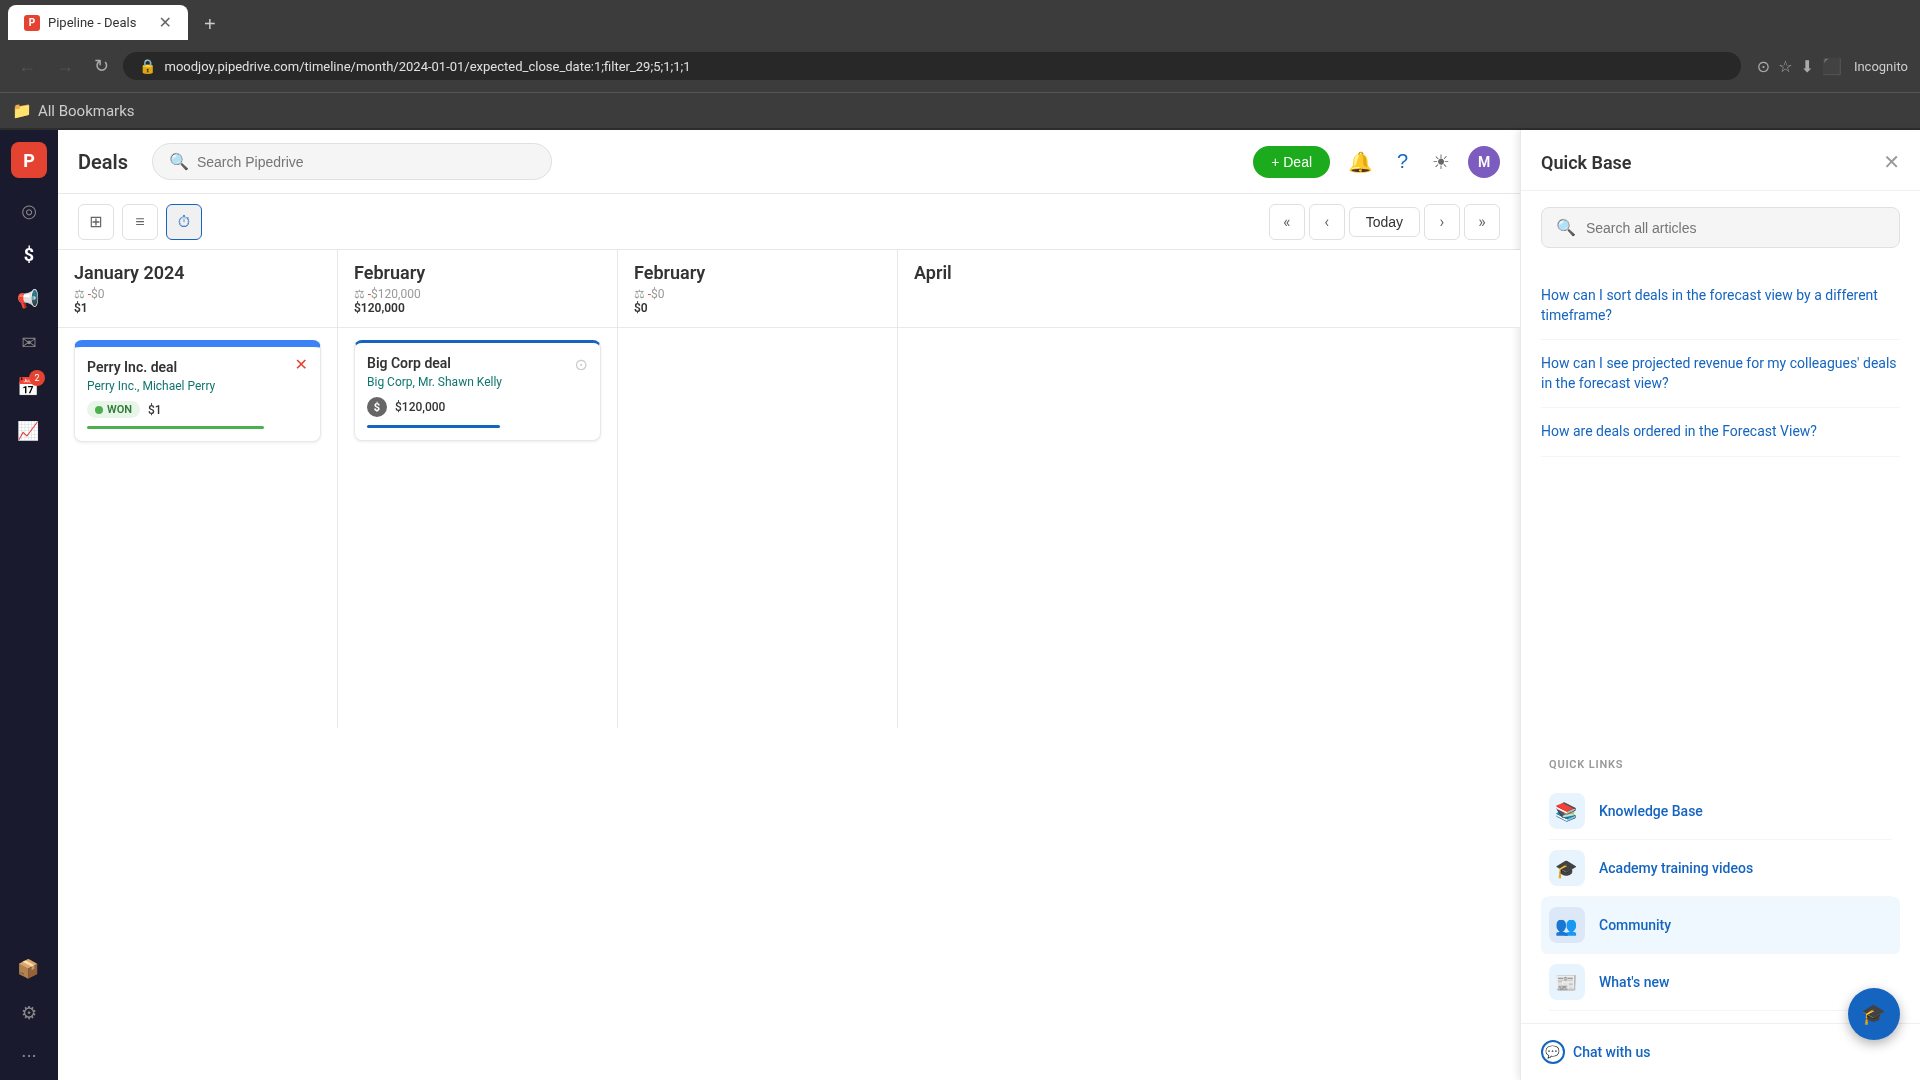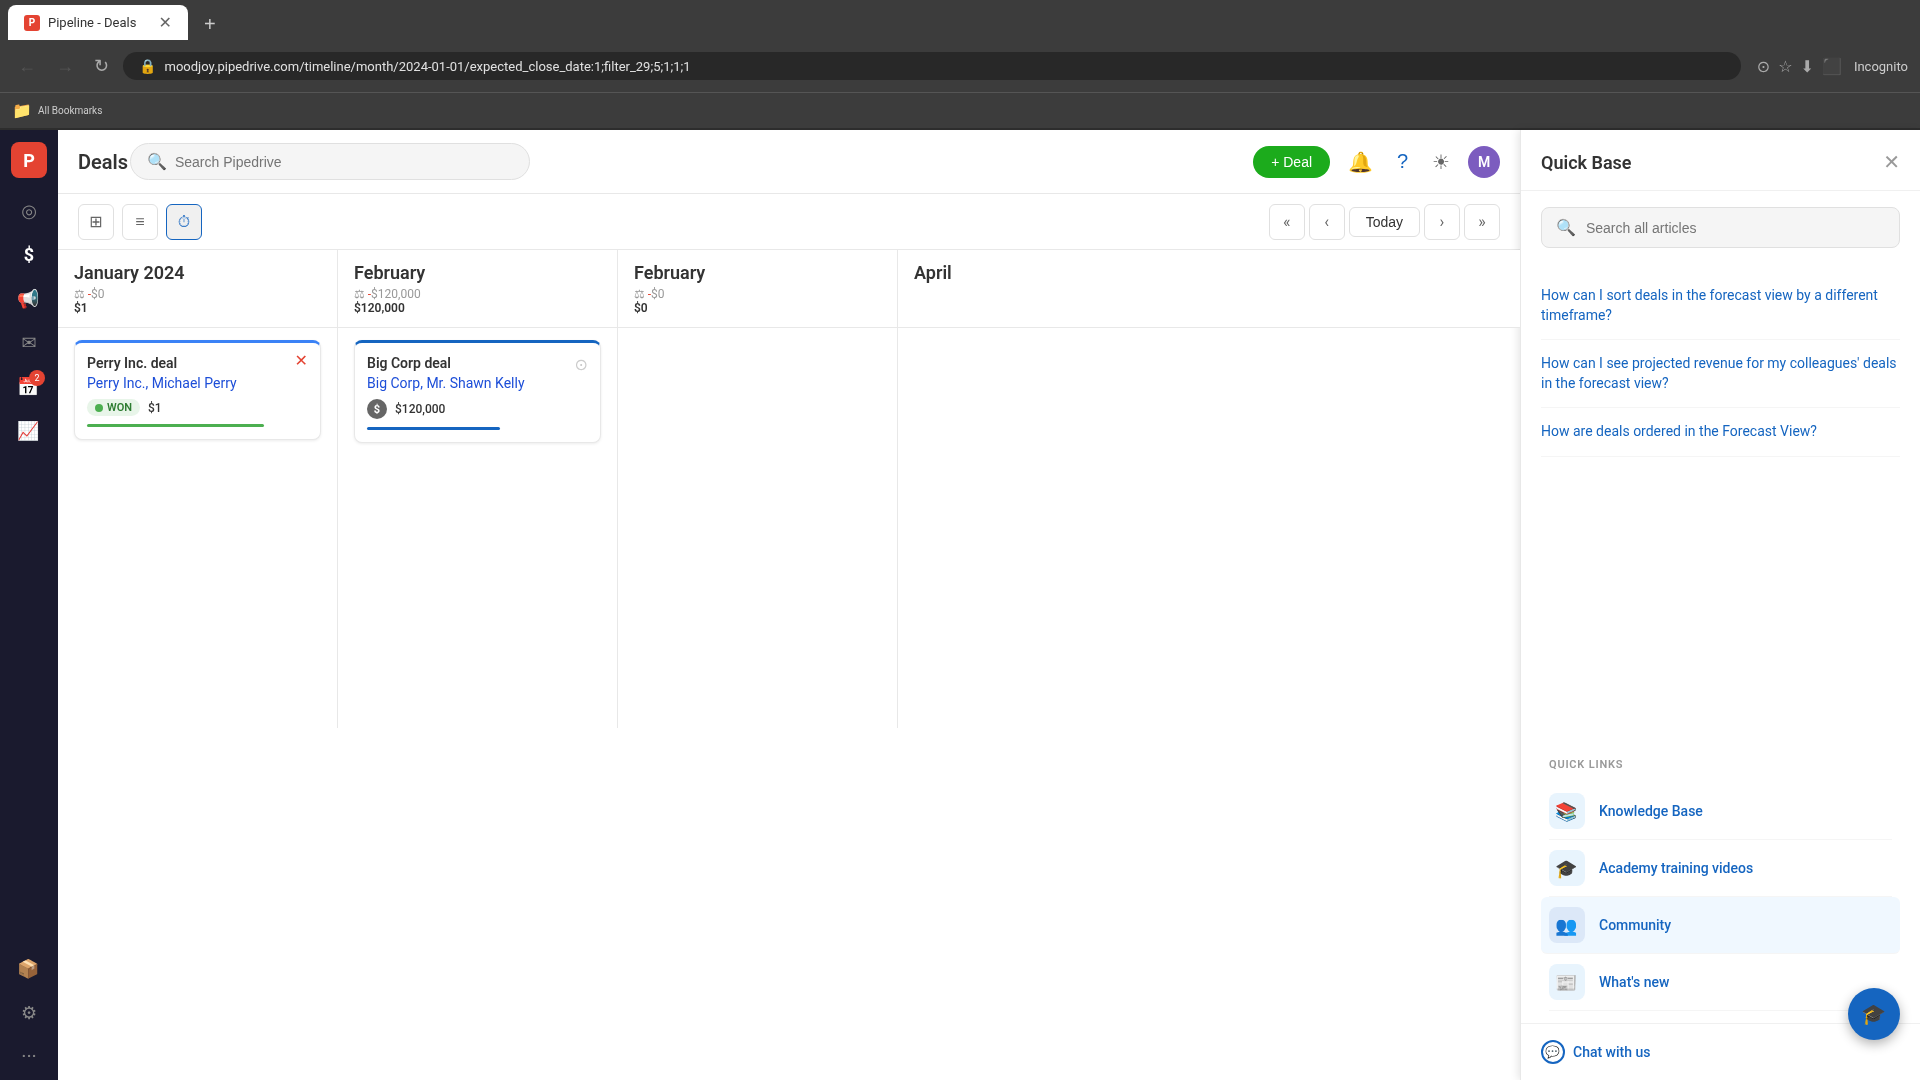--- a/index.html
+++ b/index.html
@@ -14,39 +14,39 @@
     .tab-new { background: transparent; border: none; color: #ccc; font-size: 20px; margin-left: 8px; cursor: pointer; padding: 4px 8px; }
     .browser-controls { height: 52px; background: #3c3c3c; display: flex; align-items: center; padding: 0 12px; gap: 8px; }
     .browser-nav-btn { background: transparent; border: none; color: #aaa; font-size: 18px; cursor: pointer; padding: 4px 6px; border-radius: 4px; }
     .browser-nav-btn.disabled { color: #555; cursor: default; }
     .address-bar { flex: 1; background: #282828; border-radius: 20px; padding: 6px 16px; color: #e0e0e0; font-size: 13px; display: flex; align-items: center; gap: 8px; }
     .address-lock { color: #aaa; font-size: 14px; }
     .address-text { color: #e0e0e0; font-size: 13px; }
     .browser-right-icons { display: flex; align-items: center; gap: 8px; color: #aaa; margin-left: 8px; }
     .browser-right-icons span { font-size: 16px; cursor: pointer; }
     .bookmarks-bar { height: 36px; background: #3c3c3c; display: flex; align-items: center; padding: 0 12px; border-top: 1px solid #555; }
-    .bookmarks-text { color: #ccc; font-size: 10px; }
+    .bookmarks-text { color: #ccc; font-size: 15px; }
 
     
     .app-container { display: flex; height: calc(1080px - 130px); }
 
     
     .sidebar { width: 58px; background: #1a1a2e; display: flex; flex-direction: column; align-items: center; padding: 12px 0; gap: 4px; }
     .sidebar-logo { width: 36px; height: 36px; background: #e44332; border-radius: 8px; display: flex; align-items: center; justify-content: center; color: white; font-weight: bold; font-size: 18px; margin-bottom: 8px; }
     .sidebar-item { width: 40px; height: 40px; display: flex; align-items: center; justify-content: center; border-radius: 8px; cursor: pointer; color: #888; font-size: 18px; position: relative; }
     .sidebar-item.active-deals { color: #fff; }
     .sidebar-badge { position: absolute; top: 4px; right: 4px; background: #e44332; color: white; border-radius: 50%; width: 16px; height: 16px; font-size: 9px; display: flex; align-items: center; justify-content: center; }
     .sidebar-spacer { flex: 1; }
     .sidebar-dots { color: #888; font-size: 20px; cursor: pointer; margin-top: 8px; }
 
     
     .main-content { flex: 1; background: #fff; display: flex; flex-direction: column; overflow: hidden; }
 
     
-    .topbar { height: 64px; background: #fff; border-bottom: 1px solid #e8e8e8; display: flex; align-items: center; padding: 8px 20px; gap: 2px; }
+    .topbar { height: 64px; background: #fff; border-bottom: 1px solid #e8e8e8; display: flex; align-items: center; padding: 8px 20px; gap: 24px; }
     .topbar-title { font-size: 20px; font-weight: 600; color: #333; }
     .search-bar { flex: 1; max-width: 400px; background: #f5f5f5; border: 1px solid #e0e0e0; border-radius: 24px; padding: 8px 16px; display: flex; align-items: center; gap: 8px; }
     .search-bar input { background: transparent; border: none; outline: none; font-size: 14px; color: #666; width: 100%; }
     .search-icon-svg { color: #999; font-size: 16px; }
     .topbar-right { margin-left: auto; display: flex; align-items: center; gap: 12px; }
     .topbar-icon-btn { background: transparent; border: none; color: #666; font-size: 20px; cursor: pointer; padding: 6px; border-radius: 50%; }
     .add-deal-btn { background: #1cab1c; color: white; border: none; border-radius: 20px; padding: 8px 18px; font-size: 14px; font-weight: 500; cursor: pointer; display: flex; align-items: center; gap: 6px; justify-content: flex-end; }
     .avatar { width: 32px; height: 32px; border-radius: 50%; background: #7c5cbf; display: flex; align-items: center; justify-content: center; color: white; font-size: 14px; font-weight: 600; cursor: pointer; }
 
     
@@ -62,24 +62,24 @@
     .timeline-header { display: flex; border-bottom: 1px solid #e8e8e8; position: sticky; top: 0; background: #fff; z-index: 10; }
     .month-col { min-width: 280px; border-right: 1px solid #e8e8e8; padding: 12px 16px; }
     .month-col:last-child { border-right: none; }
     .month-name { font-size: 18px; font-weight: 600; color: #333; }
     .month-stats { font-size: 12px; color: #999; margin-top: 4px; }
     .timeline-body { display: flex; min-height: 400px; }
     .month-deals-col { min-width: 280px; border-right: 1px solid #e8e8e8; padding: 12px 16px; vertical-align: top; }
 
     
     .deal-card { background: #fff; border: 1px solid #e8e8e8; border-radius: 8px; padding: 12px; margin-bottom: 10px; cursor: pointer; box-shadow: 0 1px 3px rgba(0,0,0,0.08); }
-    .deal-card.green-top { border-top: 3px solid #3b82f6; }
+    .deal-card.green-top { border-top: 7px solid #3b82f6; }
     .deal-card.blue-top { border-top: 3px solid #1565c0; }
     .deal-name { font-size: 14px; font-weight: 600; color: #333; margin-bottom: 4px; }
-    .deal-contact { font-size: 14px; color: #1d4ed8; margin-bottom: 8px; }
+    .deal-contact { font-size: 12px; color: #0f766e; margin-bottom: 8px; }
     .deal-footer { display: flex; align-items: center; gap: 8px; }
     .won-badge { background: #e8f5e9; color: #2e7d32; border-radius: 12px; padding: 2px 8px; font-size: 11px; font-weight: 600; display: flex; align-items: center; gap: 4px; }
     .won-dot { width: 8px; height: 8px; background: #4caf50; border-radius: 50%; }
     .deal-amount { font-size: 12px; color: #333; font-weight: 500; }
     .deal-progress { height: 3px; background: #4caf50; border-radius: 2px; margin-top: 8px; }
     .deal-remove-btn { margin-left: auto; color: #e44332; font-size: 16px; }
     .deal-drag-icon { margin-left: auto; color: #ccc; font-size: 16px; }
     .deal-currency-icon { width: 20px; height: 20px; background: #666; border-radius: 50%; display: flex; align-items: center; justify-content: center; color: white; font-size: 11px; font-weight: bold; }
 
     

